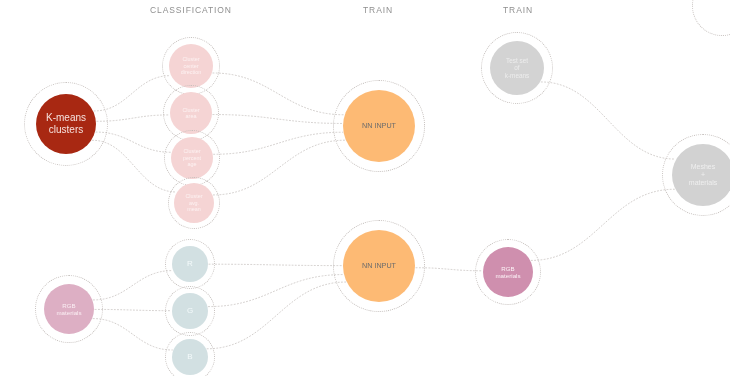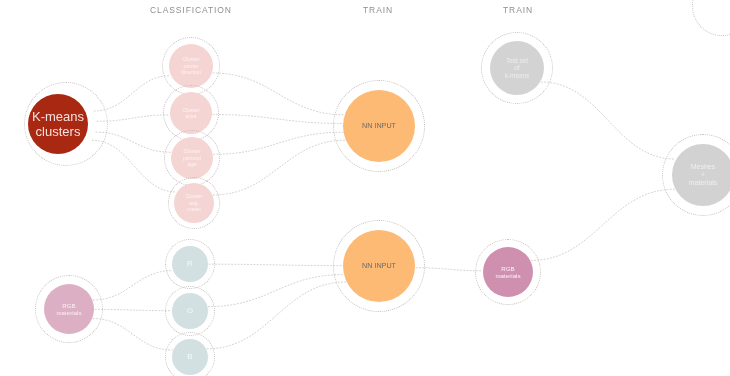--- a/index.html
+++ b/index.html
@@ -101,21 +101,21 @@
       <path d="M 93.1678452651962 318.5872444027225 C 128.79481193364916 318.5872444027225, 136.71191563774983 349.9939367826259, 172.33888230620278 349.9939367826259"></path>
       <path d="M 208.99893628932847 264.2010469448606 C 268.85034710558756 264.2010469448606, 282.1506606203118 265.6084875284293, 342.0020714365709 265.6084875284293"></path>
       <path d="M 208.48331807902196 306.59920998118525 C 269.0186014689507 306.59920998118525, 282.47088666671266 274.5699595103235, 343.0061700566414 274.5699595103235"></path>
       <path d="M 207.1190317254229 348.7575032433149 C 269.46378964749357 348.7575032433149, 283.3181802968426 282.0511778945973, 345.6629382189133 282.0511778945973"></path>
       <path d="M 415.96004318488843 267.71907177604135 C 445.6906587445753 267.71907177604135, 452.29746220228344 270.7920036168358, 482.0280777619703 270.7920036168358"></path>
       <path d="M 541.2705566405846 81.96209441151912 C 601.5668055943065 81.96209441151912, 614.965972028467 159.04332067254958, 675.262220982189 159.04332067254958"></path>
       <path d="M 531.2789337692125 260.420222689161 C 595.6604656393492 260.420222689161, 609.9674727216018 189.2520336133403, 674.3490045917385 189.2520336133403"></path>
     </svg>
   <div id="node-layer">
       <div class="halo" style="left: 24px; top: 82px; width: 84px; height: 84px;"></div>
-      <div class="node n-kmeans" style="left: 28px; top: 94px; width: 60px; height: 60px; font-size: 13px;">
+      <div class="node n-kmeans" style="left: 36px; top: 94px; width: 60px; height: 60px; font-size: 10px;">
         <span class="node-label">K-means
 clusters</span>
       </div>
       <div class="halo" style="left: 162px; top: 37px; width: 58px; height: 58px;"></div>
       <div class="node n-cluster" style="left: 169px; top: 44px; width: 44px; height: 44px; font-size: 5.4px;">
         <span class="node-label">Cluster
 center
 direction</span>
       </div>
       <div class="halo" style="left: 163px; top: 85px; width: 56px; height: 56px;"></div>

